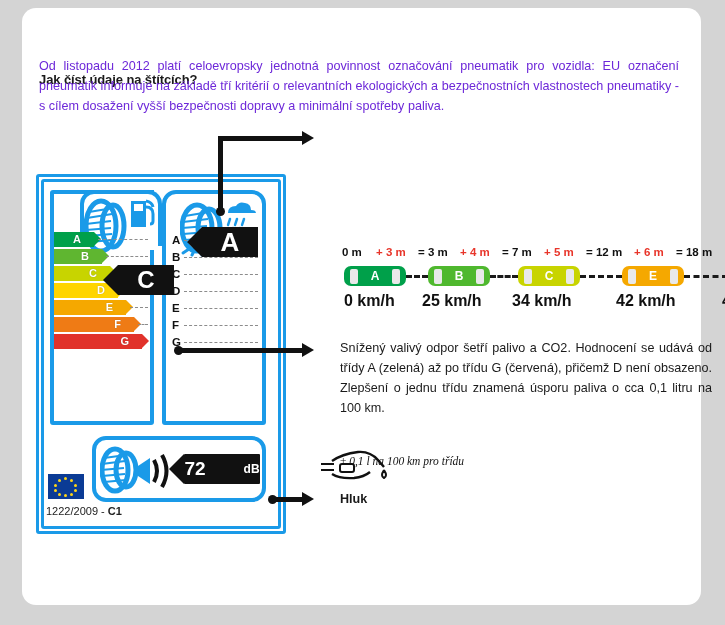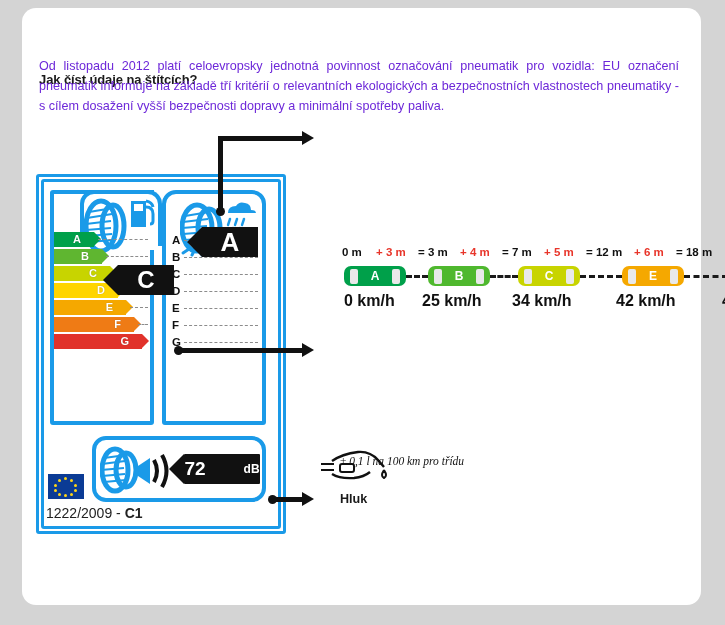--- a/index.html
+++ b/index.html
@@ -84,21 +84,21 @@
   .blackarrow:before{
     content:"";position:absolute;left:-15px;top:0;width:0;height:0;
     border-top:15px solid transparent;border-bottom:15px solid transparent;
     border-right:15px solid #111;
   }
   .euflag{
     position:absolute;left:12px;top:300px;width:36px;height:25px;background:#0b3b95;
   }
   .euflag i{position:absolute;width:3px;height:3px;background:#ffd617;border-radius:50%;}
   .reg{
-    position:absolute;left:10px;top:331px;font-size:14px;color:#222;
+    position:absolute;left:10px;top:331px;font-size:11px;color:#222;
   }
   .reg b{font-weight:bold;}
 
   
   .conn{position:absolute;background:#111;}
   .dot{position:absolute;width:9px;height:9px;background:#111;border-radius:50%;}
   .arrowhead{
     position:absolute;width:0;height:0;
     border-top:7px solid transparent;border-bottom:7px solid transparent;
     border-left:12px solid #111;
@@ -346,20 +346,21 @@
     </div>
 
     <div class="spd" style="left:4px;" data-name="speed-label-A">0 km/h</div>
     <div class="spd" style="left:82px;" data-name="speed-label-B">25 km/h</div>
     <div class="spd" style="left:172px;" data-name="speed-label-C">34 km/h</div>
     <div class="spd" style="left:276px;" data-name="speed-label-E">42 km/h</div>
     <div class="spd" style="left:382px;" data-name="speed-label-F">49 km/h</div>
   </div>
 
   <div class="sec" style="top:330px;" data-name="section-fuel">
+    <p data-name="section-body-fuel">Snížený valivý odpor šetří palivo a CO2. Hodnocení se udává od třídy A (zelená) až po třídu G (červená), přičemž D není obsazeno. Zlepšení o jednu třídu znamená úsporu paliva o cca 0,1 litru na 100 km.</p>
   </div>
 
   <svg style="position:absolute;left:296px;top:440px;" width="70" height="40" viewBox="0 0 70 40" data-name="fuel-nozzle-icon">
     <path d="M3 16 L16 16 M3 22 L16 22" stroke="#111" stroke-width="2" fill="none"></path>
     <path d="M14 13 q10 -7 26 -9 q12 -1 20 8 l6 7" stroke="#111" stroke-width="2.4" fill="none"></path>
     <path d="M14 26 q8 5 22 4 q10 -1 16 -6" stroke="#111" stroke-width="2.4" fill="none"></path>
     <rect x="22" y="16" width="14" height="8" rx="2" stroke="#111" stroke-width="2" fill="none"></rect>
     <path d="M66 22 q-4 6 0 8 q4 -2 0 -8" stroke="#111" stroke-width="2" fill="none"></path>
   </svg>
   <div class="pumpnote" data-name="fuel-note">± 0,1 l na 100 km pro třídu</div>

